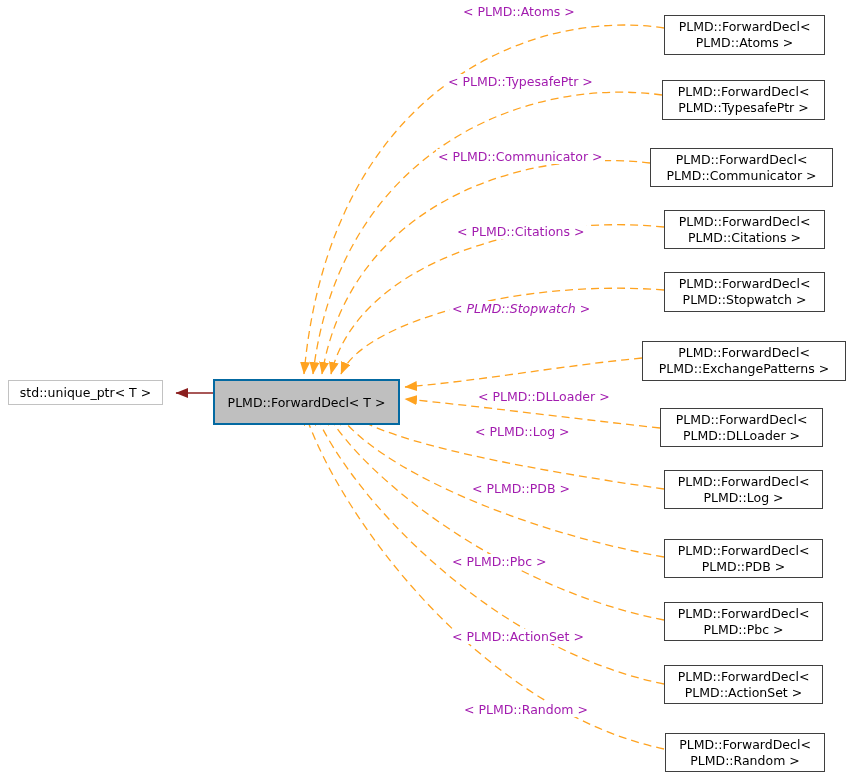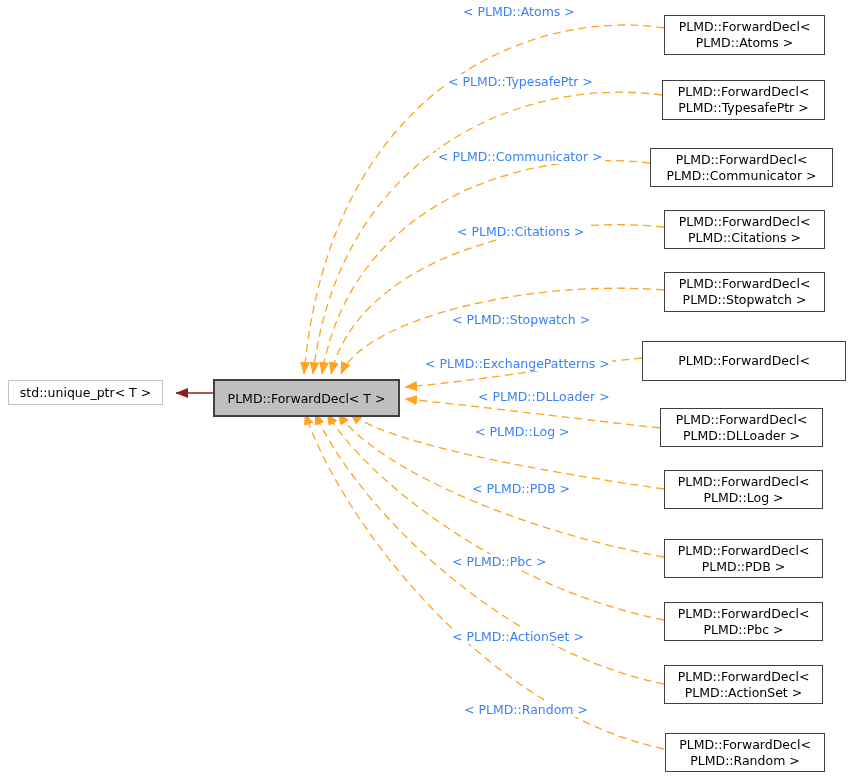--- a/index.html
+++ b/index.html
@@ -30,23 +30,23 @@
     white-space: nowrap;
     cursor: pointer;
   }
   .node span { display: block; line-height: 16px; }
 
   .base {
     left: 8px; top: 380px; width: 155px; height: 25px;
     border: 1px solid #c2c2c2;
   }
   .tmpl {
-    left: 213px; top: 379px; width: 187px; height: 38px;
+    left: 213px; top: 379px; width: 187px; height: 46px;
     background: #bfbfbf;
-    border: 2px solid #404040;
+    border: 2px solid #0369a1;
     font-weight: normal;
   }
   .inst { border: 1px solid #3f3f3f; }
 
   .inst-0  { left: 664px; top: 15px;  width: 161px; height: 40px; }
   .inst-1  { left: 662px; top: 80px;  width: 163px; height: 40px; }
   .inst-2  { left: 650px; top: 148px; width: 183px; height: 39px; }
   .inst-3  { left: 664px; top: 210px; width: 161px; height: 39px; }
   .inst-4  { left: 664px; top: 272px; width: 161px; height: 40px; }
   .inst-5  { left: 642px; top: 341px; width: 204px; height: 40px; }
@@ -54,30 +54,30 @@
   .inst-7  { left: 664px; top: 470px; width: 159px; height: 39px; }
   .inst-8  { left: 664px; top: 539px; width: 159px; height: 39px; }
   .inst-9  { left: 664px; top: 602px; width: 159px; height: 39px; }
   .inst-10 { left: 664px; top: 665px; width: 159px; height: 39px; }
   .inst-11 { left: 665px; top: 733px; width: 160px; height: 39px; }
 
   .elabel {
     position: absolute;
     z-index: 3;
     background: #ffffff;
-    color: #3b82f6;
+    color: #a21caf;
     font-size: 12.5px;
     white-space: nowrap;
     padding: 0 2px;
   }
   .elabel-0  { left: 461px; top: 4px;   }
   .elabel-1  { left: 446px; top: 74px;  }
   .elabel-2  { left: 436px; top: 149px; }
   .elabel-3  { left: 455px; top: 224px; }
-  .elabel-4  { left: 450px; top: 312px; }
+  .elabel-4  { left: 450px; top: 301px; font-style: italic; }
   .elabel-5  { left: 423px; top: 356px; }
   .elabel-6  { left: 450px; top: 389px; margin-left: 26px; }
   .elabel-7  { left: 473px; top: 424px; }
   .elabel-8  { left: 470px; top: 481px; }
   .elabel-9  { left: 450px; top: 554px; }
   .elabel-10 { left: 450px; top: 629px; }
   .elabel-11 { left: 454px; top: 702px; margin-left: 8px; }
 </style>
 </head>
 <body>
@@ -129,20 +129,21 @@
   <div class="node inst inst-3">
     <span>PLMD::ForwardDecl&lt;</span>
     <span>PLMD::Citations &gt;</span>
   </div>
   <div class="node inst inst-4">
     <span>PLMD::ForwardDecl&lt;</span>
     <span>PLMD::Stopwatch &gt;</span>
   </div>
   <div class="node inst inst-5">
     <span>PLMD::ForwardDecl&lt;</span>
+    <span>PLMD::ExchangePatterns &gt;</span>
   </div>
   <div class="node inst inst-6">
     <span>PLMD::ForwardDecl&lt;</span>
     <span>PLMD::DLLoader &gt;</span>
   </div>
   <div class="node inst inst-7">
     <span>PLMD::ForwardDecl&lt;</span>
     <span>PLMD::Log &gt;</span>
   </div>
   <div class="node inst inst-8">
@@ -160,21 +161,20 @@
   <div class="node inst inst-11">
     <span>PLMD::ForwardDecl&lt;</span>
     <span>PLMD::Random &gt;</span>
   </div>
 
   <div class="elabel elabel-0">&lt; PLMD::Atoms &gt;</div>
   <div class="elabel elabel-1">&lt; PLMD::TypesafePtr &gt;</div>
   <div class="elabel elabel-2">&lt; PLMD::Communicator &gt;</div>
   <div class="elabel elabel-3">&lt; PLMD::Citations &gt;</div>
   <div class="elabel elabel-4">&lt; PLMD::Stopwatch &gt;</div>
-  <div class="elabel elabel-5">&lt; PLMD::ExchangePatterns &gt;</div>
   <div class="elabel elabel-6">&lt; PLMD::DLLoader &gt;</div>
   <div class="elabel elabel-7">&lt; PLMD::Log &gt;</div>
   <div class="elabel elabel-8">&lt; PLMD::PDB &gt;</div>
   <div class="elabel elabel-9">&lt; PLMD::Pbc &gt;</div>
   <div class="elabel elabel-10">&lt; PLMD::ActionSet &gt;</div>
   <div class="elabel elabel-11">&lt; PLMD::Random &gt;</div>
 
 </div>
 
 </body></html>

